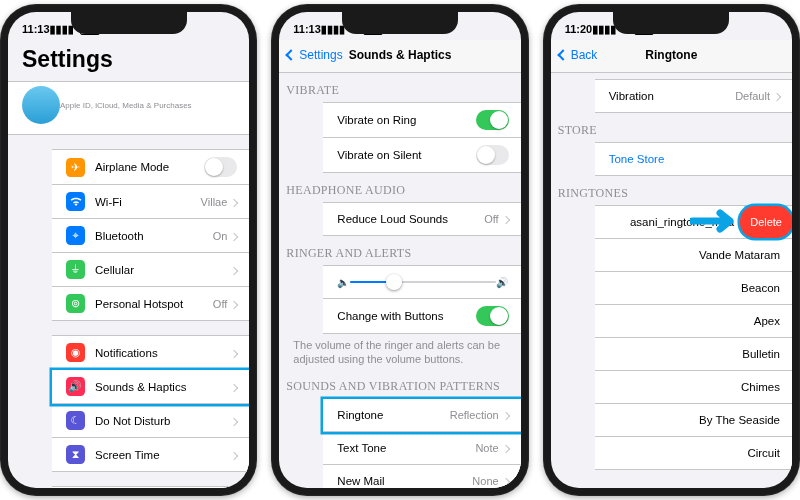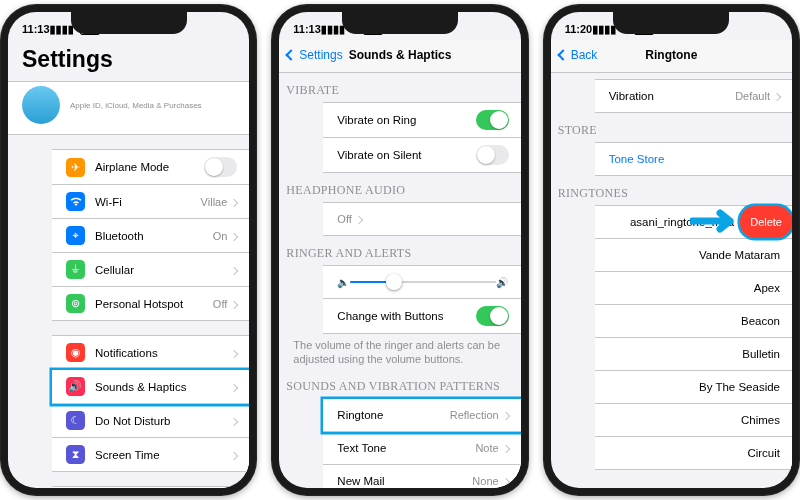--- a/index.html
+++ b/index.html
@@ -25,21 +25,21 @@
   .list { background:#fff; border-top:1px solid var(--ios-sep); border-bottom:1px solid var(--ios-sep);margin-left:44px;}
   .cell { display:flex; align-items:center; padding:7px 12px 7px 14px; border-bottom:1px solid var(--ios-sep); min-height:18px; position:relative; background:#fff;}
   .cell:last-child{border-bottom:none;}
   .cell .label{ flex:1; font-size:11.5px;}
   .cell .detail{ color:var(--ios-gray); font-size:11px; margin-right:4px;}
   .cell .chev-r::after{content:"";display:inline-block;width:5px;height:5px;border-right:1.5px solid #c4c4c6;border-top:1.5px solid #c4c4c6;transform:rotate(45deg);}
   .icon{ width:19px;height:19px;border-radius:4.5px;margin-right:10px;display:flex;align-items:center;justify-content:center;font-size:11px;color:#fff;flex:none;}
   .toggle{ width:33px;height:20px;border-radius:10px;background:#e9e9eb;position:relative;flex:none;}
   .toggle::after{content:"";position:absolute;width:18px;height:18px;background:#fff;border-radius:50%;top:1px;left:1px;box-shadow:0 1px 2px rgba(0,0,0,.3);transition:.2s;}
   .toggle.on{background:var(--ios-green);} .toggle.on::after{left:14px;}
-  .profile{ display:flex; align-items:center; gap:10px; padding:4px 14px 10px; border-bottom:1px solid var(--ios-sep); background:#fff; border-top:1px solid var(--ios-sep);}
+  .profile{ display:flex; align-items:center; padding:4px 14px 10px; border-bottom:1px solid var(--ios-sep); background:#fff; border-top:1px solid var(--ios-sep);}
   .avatar{width:38px;height:38px;border-radius:50%;background:linear-gradient(#6ac8f0,#2a9fd6);flex:none;}
   .profile .p-sub{color:var(--ios-gray);font-size:8px;}
   .slider{flex:1;display:flex;align-items:center;gap:8px;}
   .slider-track{flex:1;height:2px;background:#d1d1d6;position:relative;border-radius:2px;}
   .slider-fill{position:absolute;left:0;top:0;bottom:0;width:30%;background:var(--ios-link);border-radius:2px;}
   .slider-thumb{position:absolute;left:30%;top:50%;width:16px;height:16px;background:#fff;border-radius:50%;transform:translate(-50%,-50%);box-shadow:0 1px 3px rgba(0,0,0,.4);}
   .spk{color:var(--ios-gray);font-size:10px;}
   .hl{ box-shadow:0 0 0 2.5px var(--highlight); position:relative; z-index:2;}
   .check::before{content:"";display:inline-block;width:8px;height:4px;border-left:2px solid var(--ios-link);border-bottom:2px solid var(--ios-link);transform:rotate(-50deg);margin-right:8px;position:relative;top:-2px;}
   .nocheck{display:inline-block;width:18px;}
@@ -172,20 +172,21 @@
           <span class="toggle on"></span>
         </div>
       <div class="cell">
           <span class="label">Vibrate on Silent</span>
           <span class="toggle"></span>
         </div>
     </div>
     <div class="section-header">Headphone Audio</div>
     <div class="list">
       <div class="cell">
+          <span class="label">Reduce Loud Sounds</span>
           <span class="detail">Off</span>
           <span class="chev-r"></span>
         </div>
     </div>
     <div class="section-header">Ringer and Alerts</div>
     <div class="list">
       <div class="cell">
         <span class="spk">🔈</span>
         <div class="slider">
             <div class="slider-track">
@@ -263,37 +264,37 @@
         <span class="label rt-label">asani_ringtone_m4a</span>
         <span class="delete-btn hl">Delete</span>
       </div>
       <div id="tones-container">
           <div class="cell" style="padding-left: 14px;">
             <span class="nocheck"></span>
             <span class="label rt-label">Vande Mataram</span>
           </div>
           <div class="cell" style="padding-left: 14px;">
             <span class="nocheck"></span>
+            <span class="label rt-label">Beacon</span>
+          </div>
+          <div class="cell" style="padding-left: 14px;">
+            <span class="nocheck"></span>
             <span class="label rt-label">Apex</span>
           </div>
           <div class="cell" style="padding-left: 14px;">
             <span class="nocheck"></span>
-            <span class="label rt-label">Beacon</span>
-          </div>
-          <div class="cell" style="padding-left: 14px;">
-            <span class="nocheck"></span>
             <span class="label rt-label">Bulletin</span>
           </div>
           <div class="cell" style="padding-left: 14px;">
             <span class="nocheck"></span>
+            <span class="label rt-label">Chimes</span>
+          </div>
+          <div class="cell" style="padding-left: 14px;">
+            <span class="nocheck"></span>
             <span class="label rt-label">By The Seaside</span>
-          </div>
-          <div class="cell" style="padding-left: 14px;">
-            <span class="nocheck"></span>
-            <span class="label rt-label">Chimes</span>
           </div>
           <div class="cell" style="padding-left: 14px;">
             <span class="nocheck"></span>
             <span class="label rt-label">Circuit</span>
           </div>
         </div>
     </div>
     <div class="arrow-callout">
       <svg width="48" height="28" viewBox="0 0 48 28">
           <path d="M2 14 H40 M40 14 L30 6 M40 14 L30 22" stroke="#0aa3e6" stroke-width="7" fill="none" stroke-linecap="round" stroke-linejoin="round"></path>

